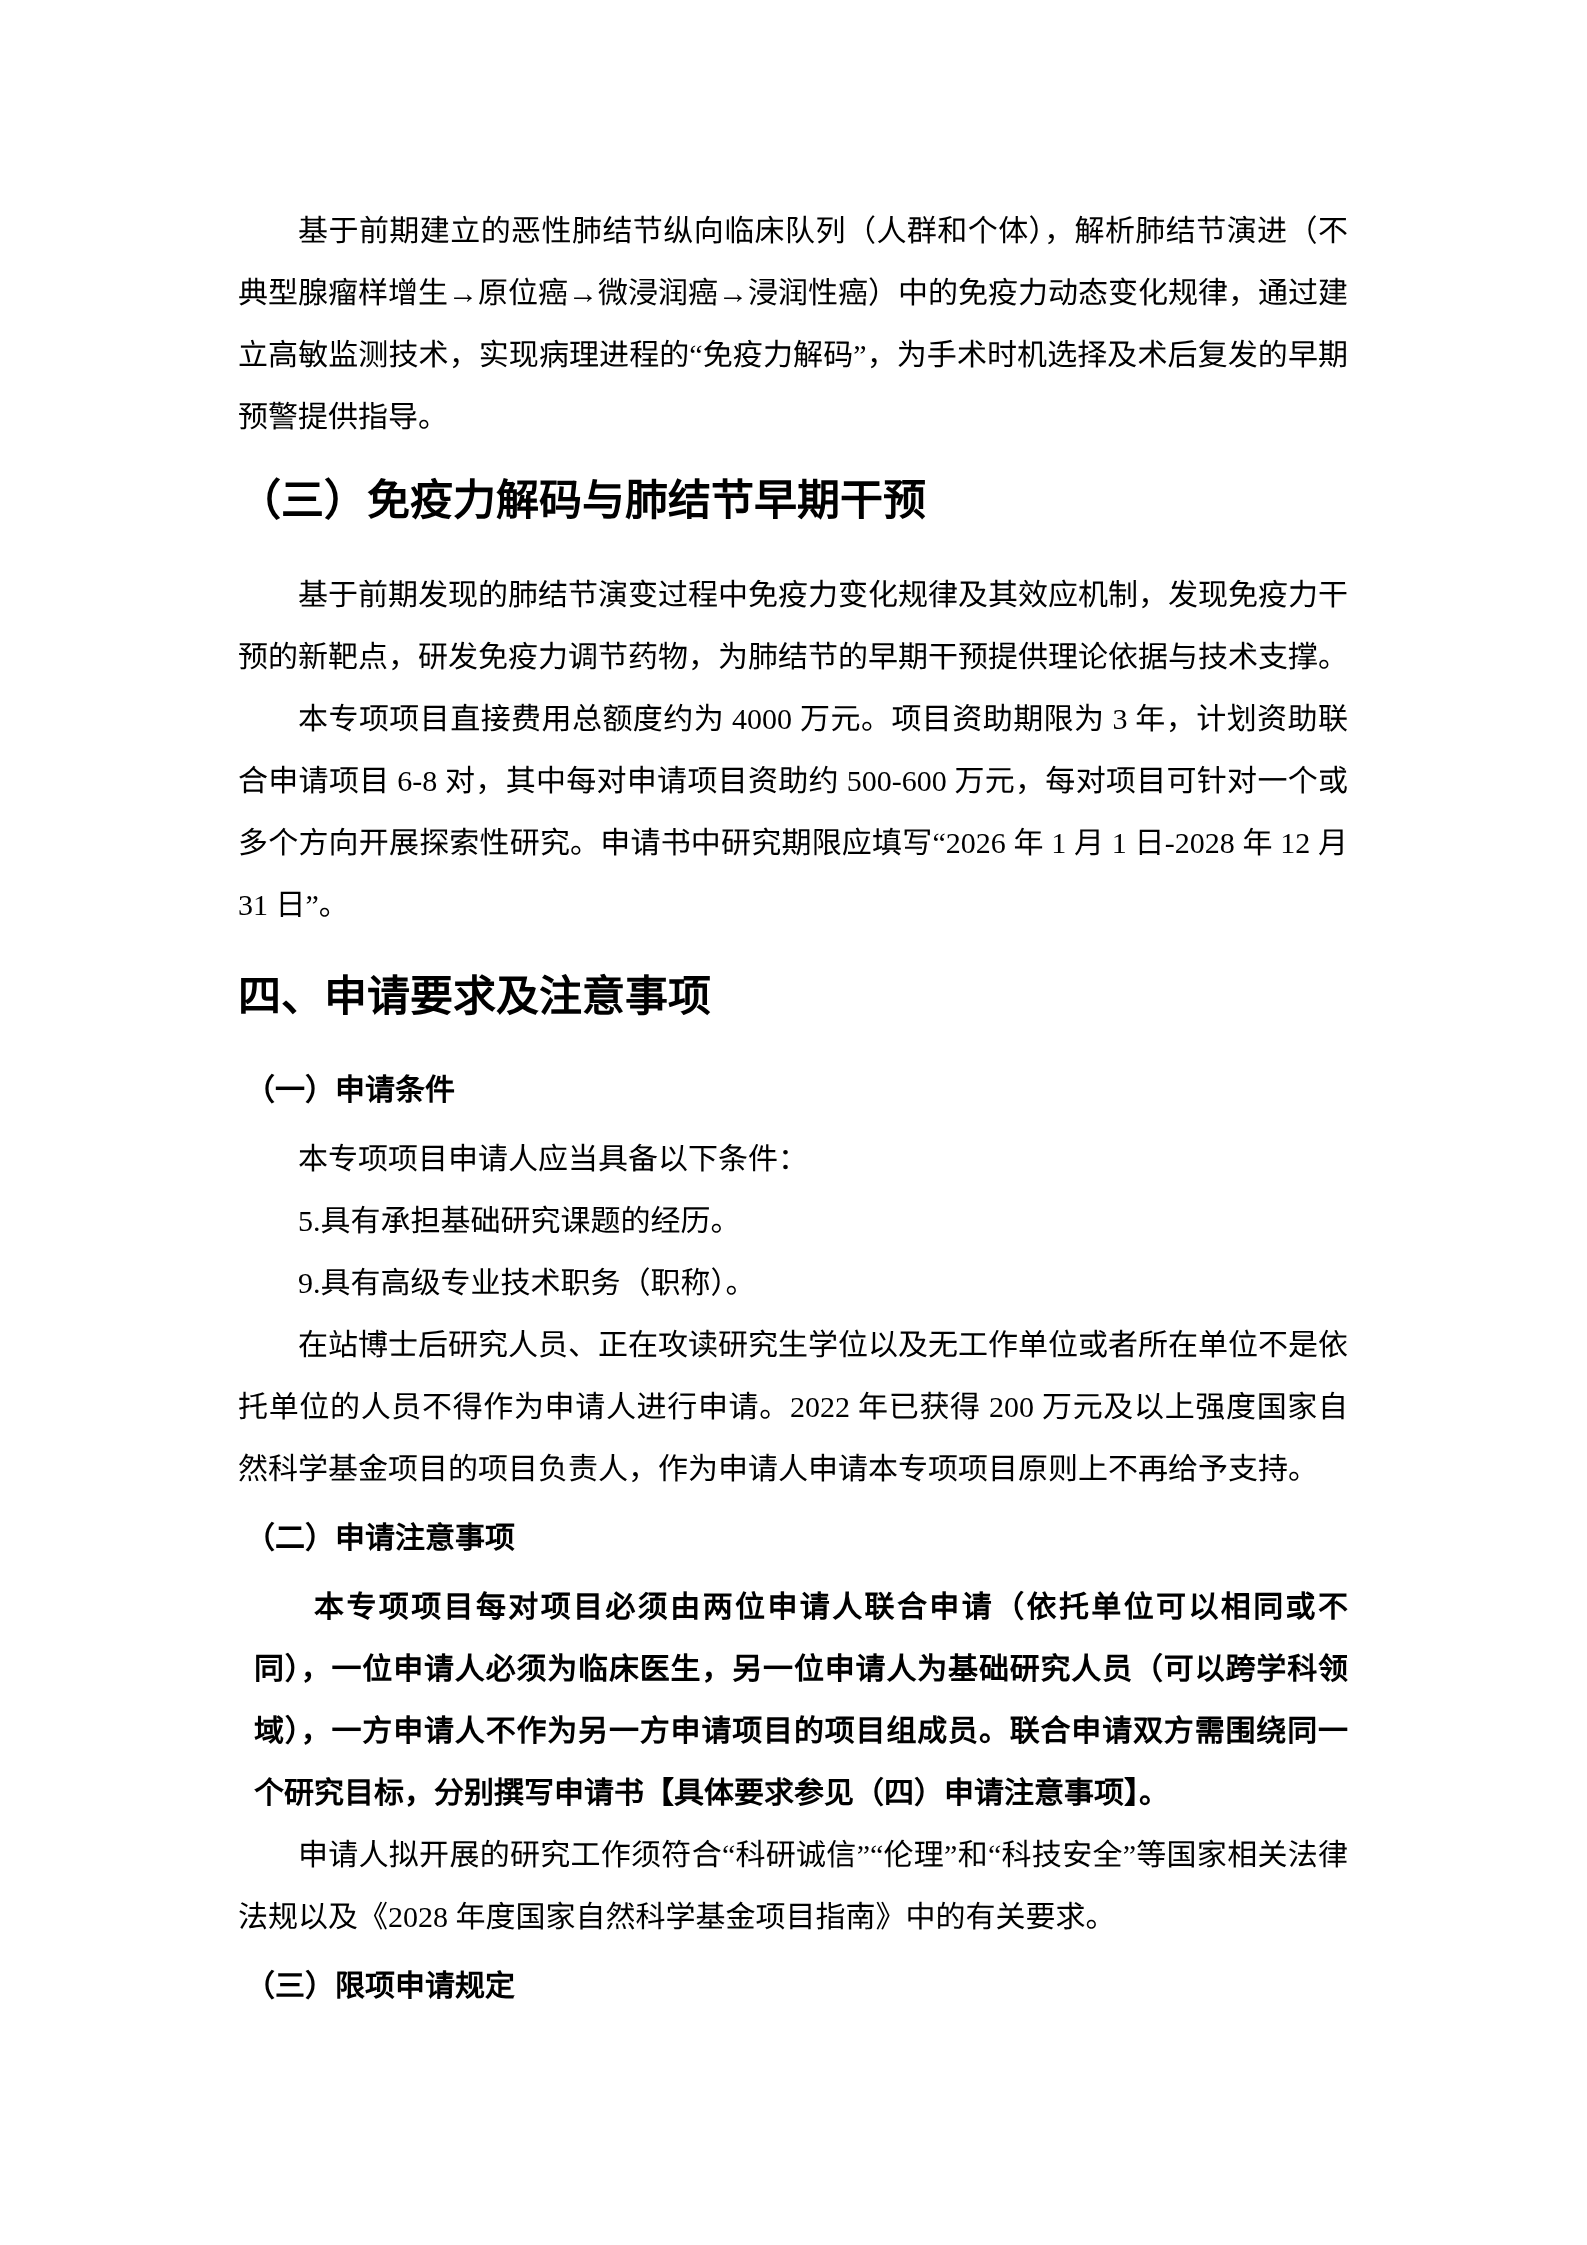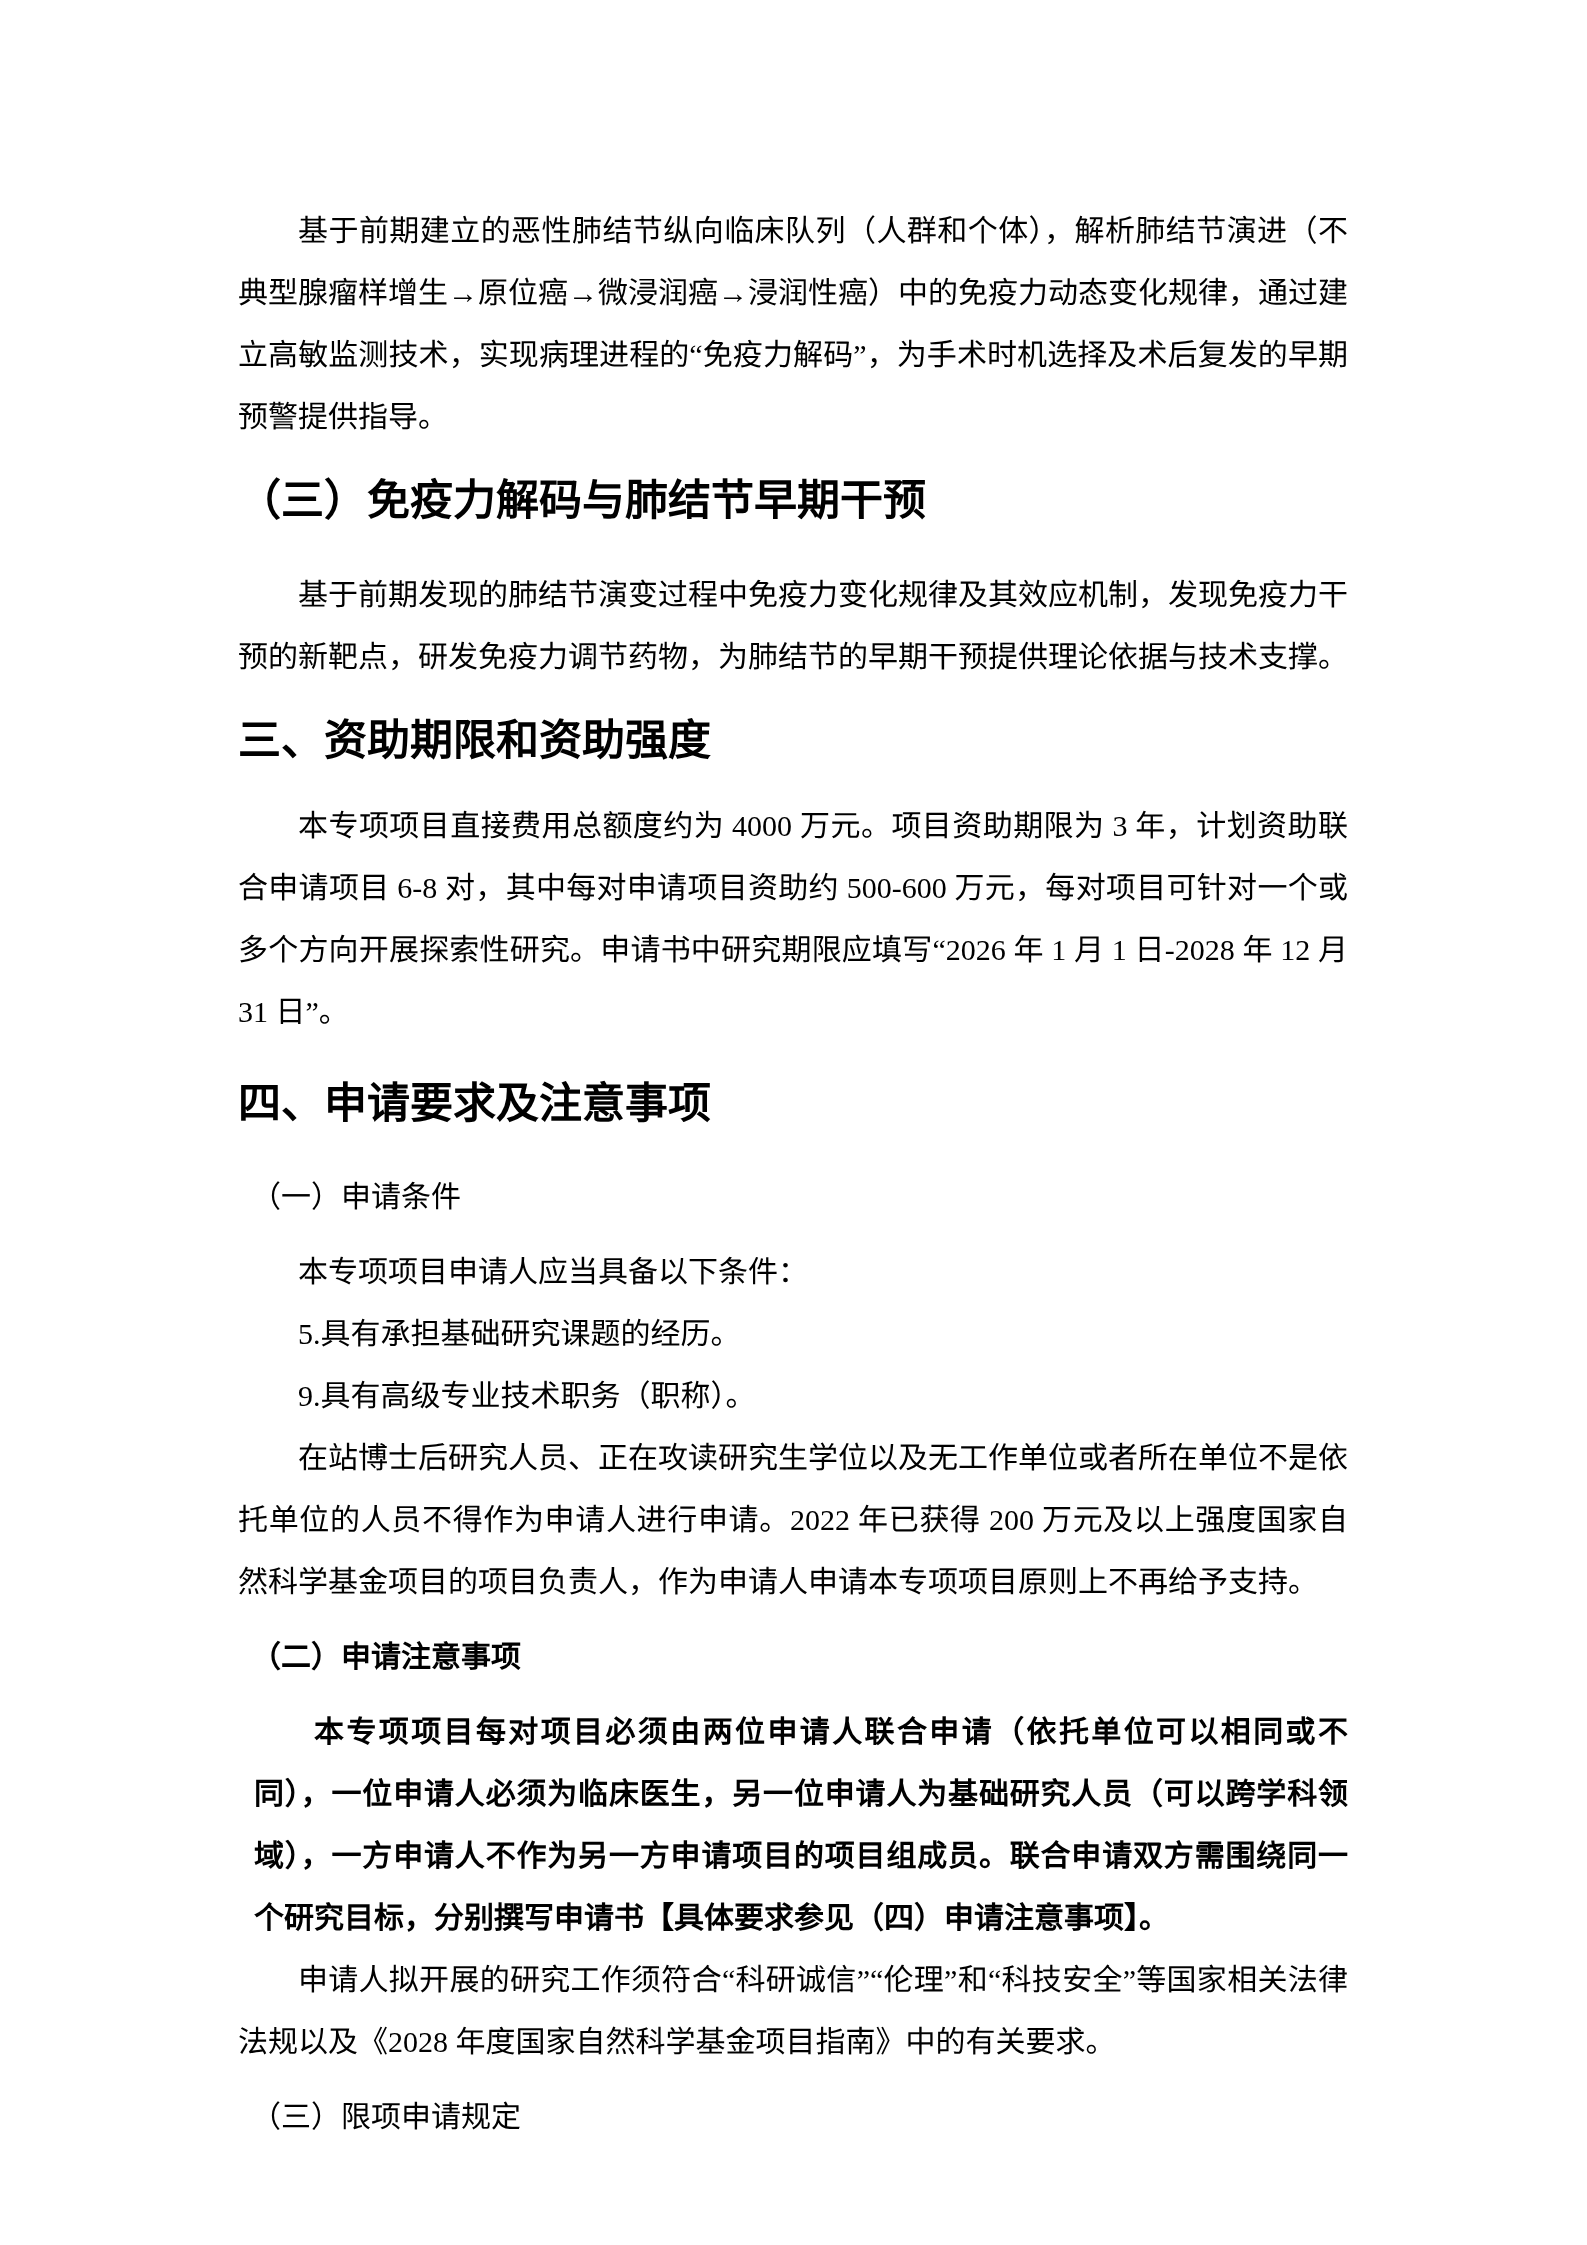--- a/index.html
+++ b/index.html
@@ -27,22 +27,23 @@
     color: #000000;
   }
   
   .body {
     margin: 0;
     text-indent: 2em;
   }
   .bold { font-weight: 700; margin-left: 16px; }
   
   .sub {
-    margin: 13px;
+    margin: 7px;
     text-indent: 0;
+    font-weight: bold;
   }
   
   .hsec {
     font-size: 43px;
     font-weight: 700;
     text-indent: 0;
     line-height: 62px;
   }
   .h-sp1 { margin: 22px 0 32px 0; }
   .h-sp2 { margin: 22px 0 23px 0; }
@@ -53,21 +54,20 @@
 
 <div class="page">
   <div class="content">
 
     <p class="body">基于前期建立的恶性肺结节纵向临床队列（人群和个体），解析肺结节演进（不典型腺瘤样增生→原位癌→微浸润癌→浸润性癌）中的免疫力动态变化规律，通过建立高敏监测技术，实现病理进程的“免疫力解码”，为手术时机选择及术后复发的早期预警提供指导。</p>
 
     <h3 class="hsec h-sp1">（三）免疫力解码与肺结节早期干预</h3>
 
     <p class="body">基于前期发现的肺结节演变过程中免疫力变化规律及其效应机制，发现免疫力干预的新靶点，研发免疫力调节药物，为肺结节的早期干预提供理论依据与技术支撑。</p>
 
-    <h3 class="hsec h-sp2">三、资助期限和资助强度</h3>
 
     <p class="body">本专项项目直接费用总额度约为 4000 万元。项目资助期限为 3 年，计划资助联合申请项目 6-8 对，其中每对申请项目资助约 500-600 万元，每对项目可针对一个或多个方向开展探索性研究。申请书中研究期限应填写“2026 年 1 月 1 日-2028 年 12 月 31 日”。</p>
 
     <h3 class="hsec h-sp3">四、申请要求及注意事项</h3>
 
     <p class="sub">（一）申请条件</p>
 
     <p class="body">本专项项目申请人应当具备以下条件：</p>
 
     <p class="body">5.具有承担基础研究课题的经历。</p>

